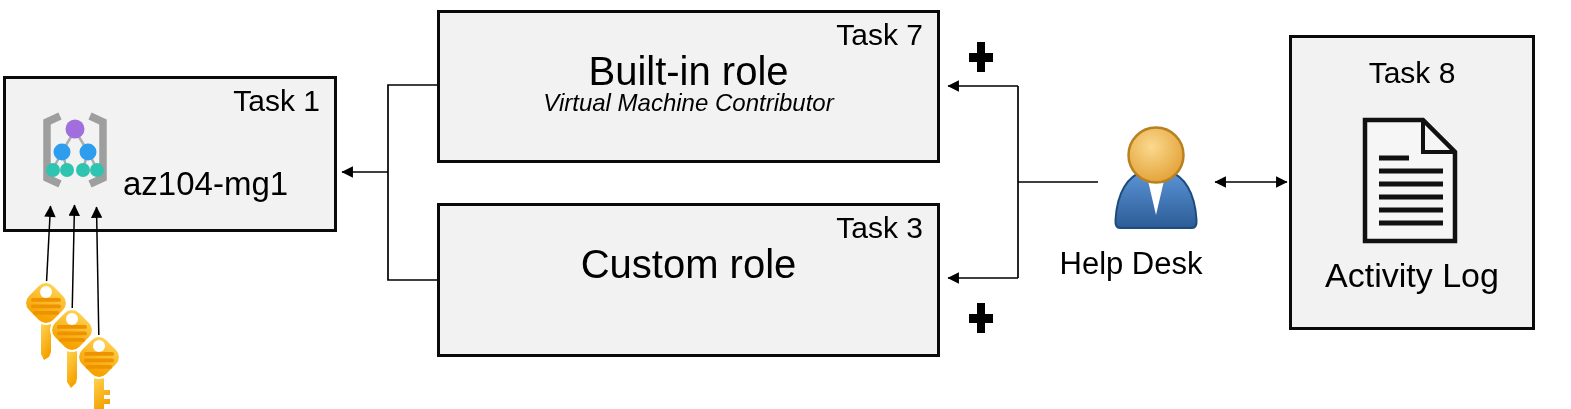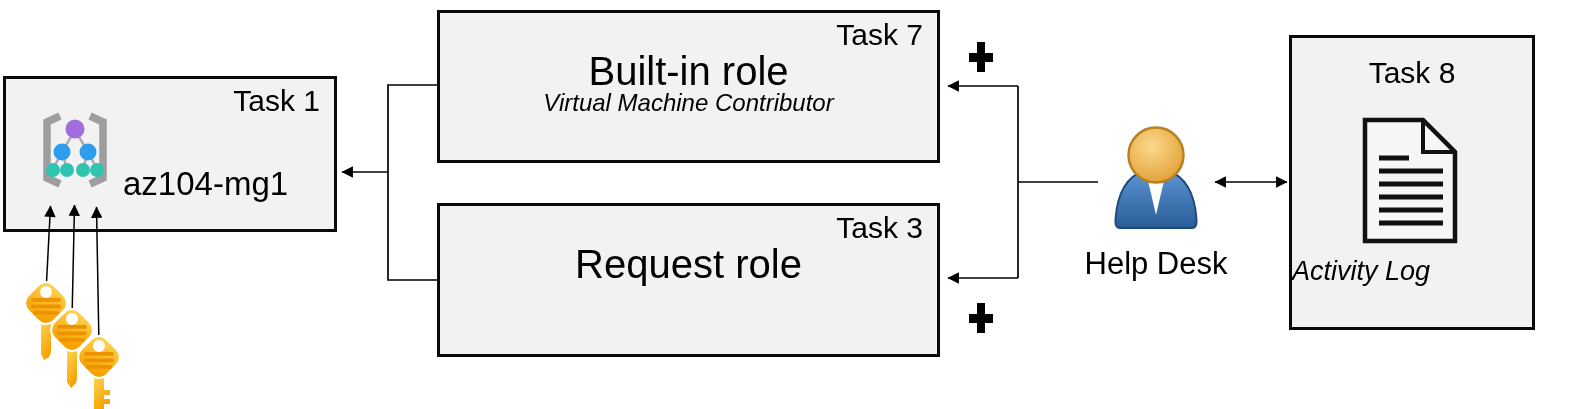--- a/index.html
+++ b/index.html
@@ -31,23 +31,23 @@
   #task2{left:437px;top:10px;width:503px;height:153px;}
   #task3{left:437px;top:203px;width:503px;height:154px;}
   #task4{left:1289px;top:35px;width:246px;height:295px;}
   .box-label{position:absolute;top:5px;right:14px;font-size:30px;white-space:nowrap;}
   #task4 .box-label{left:0;right:0;top:18px;text-align:center;}
   .role-l1{position:absolute;left:0;top:36px;width:100%;text-align:center;font-size:40px;white-space:nowrap;}
   .role-l2{position:absolute;left:0;top:76px;width:100%;text-align:center;font-size:24px;white-space:nowrap;font-style:italic;}
   .mg-icon{position:absolute;left:27px;top:29px;width:84px;height:84px;}
   .mg-name{position:absolute;left:117px;top:66px;font-size:33px;white-space:nowrap;margin-top:20px;}
   .doc-icon{position:absolute;left:70px;top:76px;width:96px;height:130px;}
-  .t4-caption{position:absolute;left:0;top:218px;width:100%;text-align:left;font-size:27px;white-space:nowrap;font-style:italic;}
+  .t4-caption{position:absolute;left:0;top:218px;width:100%;text-align:center;font-size:34px;white-space:nowrap;}
   .person-icon{position:absolute;left:1110px;top:126px;width:92px;height:104px;z-index:1;}
-  .person-label{position:absolute;left:1031px;top:241px;width:250px;text-align:center;
+  .person-label{position:absolute;left:1006px;top:241px;width:250px;text-align:center;
     font-size:31px;line-height:45px;z-index:1;}
   .plus{position:absolute;width:24px;height:30px;z-index:6;}
   .plus .ph{position:absolute;left:0;top:10.5px;width:24px;height:9px;background:var(--connector);}
   .plus .pv{position:absolute;left:8px;top:0;width:8px;height:30px;background:var(--connector);}
   #plus-top{left:969px;top:42px;}
   #plus-bottom{left:969px;top:303px;}
   .connectors{position:absolute;left:0;top:0;width:1571px;height:409px;z-index:5;pointer-events:none;}
   .keys{position:absolute;left:8px;top:268px;width:140px;height:141px;z-index:6;}
 </style>
 </head>
@@ -80,21 +80,21 @@
   </div>
 
   <div class="box" id="task2">
     <div class="box-label">Task 7</div>
     <div class="role-l1">Built-in role</div>
     <div class="role-l2">Virtual Machine Contributor</div>
   </div>
 
   <div class="box" id="task3">
     <div class="box-label">Task 3</div>
-    <div class="role-l1">Request role</div>
+    <div class="role-l1">Custom role</div>
   </div>
 
   <div class="box" id="task4">
     <div class="box-label">Task 8</div>
     <svg class="doc-icon" viewBox="0 0 96 130">
       <path d="M3,6 L61,6 L93,38 L93,127 L3,127 Z" fill="#f6f6f6" stroke="#111" stroke-width="4.5" stroke-linejoin="miter"></path>
       <path d="M61,6 L61,38 L93,38" fill="none" stroke="#111" stroke-width="4"></path>
       <g stroke="#111" stroke-width="5">
         <line x1="17" y1="44" x2="47" y2="44"></line>
         <line x1="17" y1="57" x2="81" y2="57"></line>

